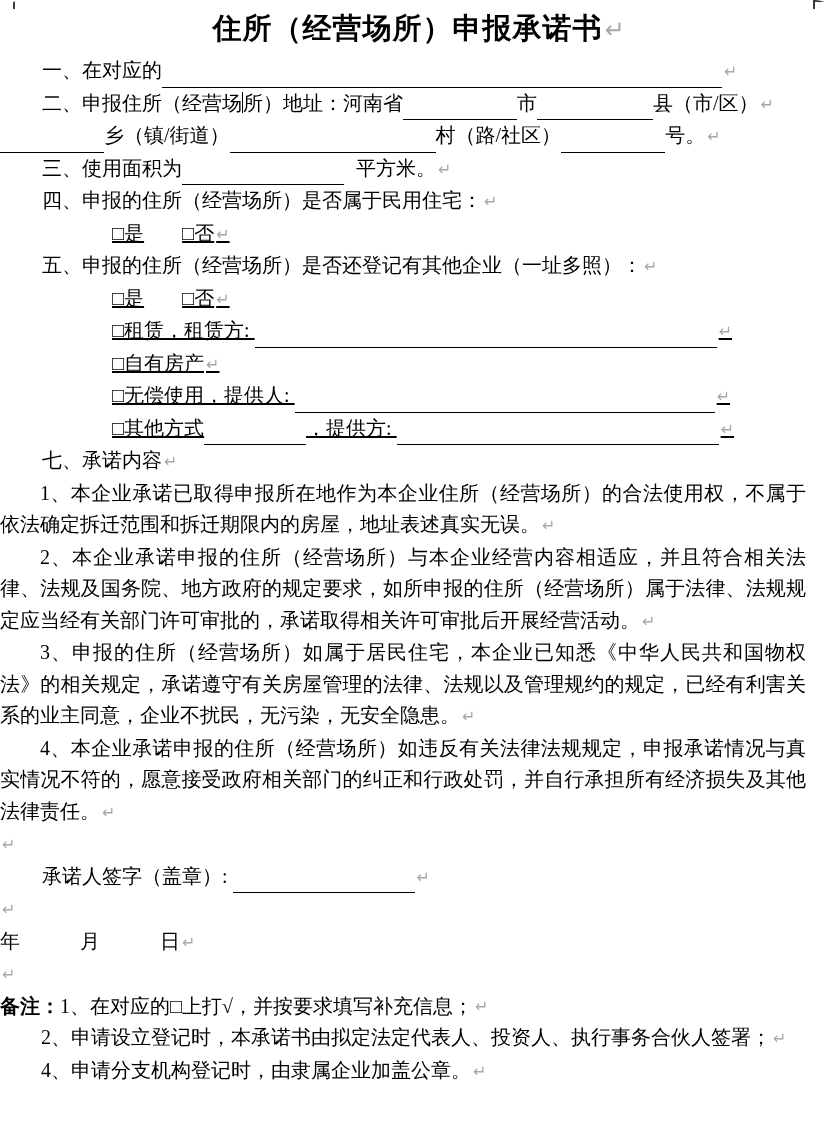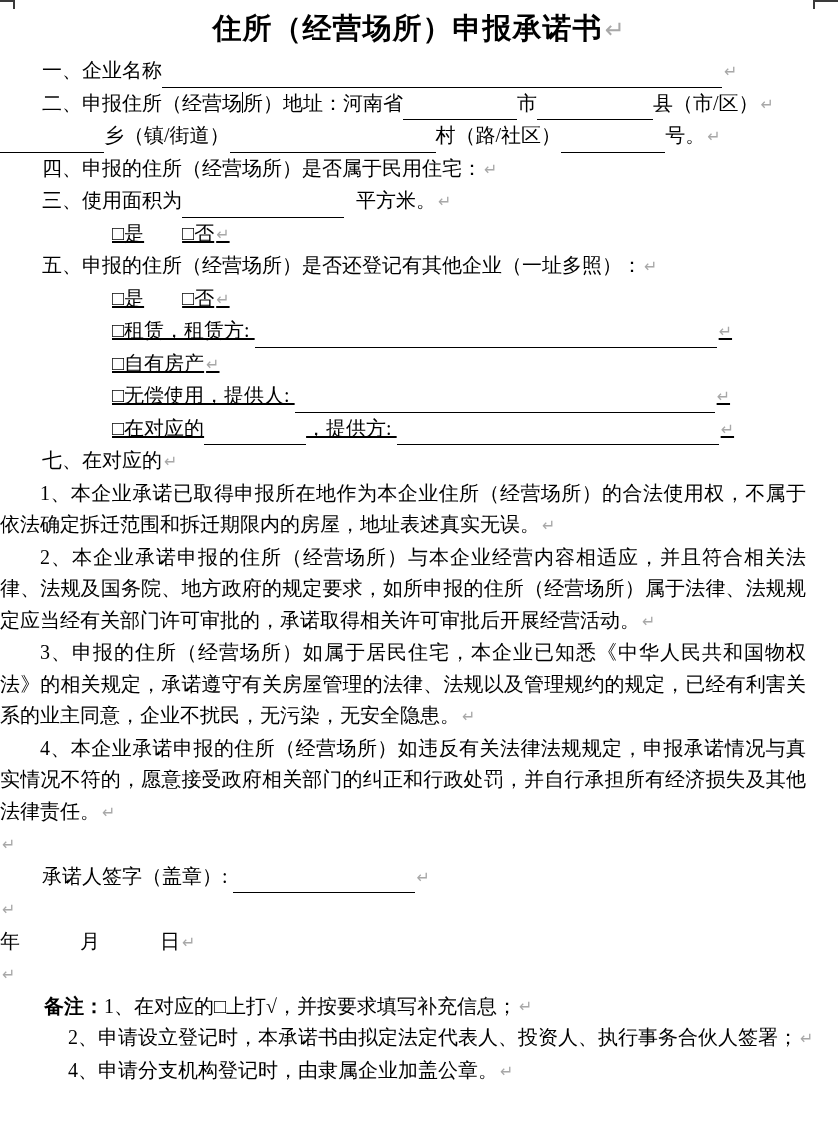--- a/index.html
+++ b/index.html
@@ -4,20 +4,21 @@
 <style>
   html, body { margin: 0; padding: 0; background: #ffffff; }
   .page {
     position: relative;
     width: 838px;
     height: 1140px;
     background: #ffffff;
     overflow: hidden;
     color: #000;
     font-family: "Liberation Serif", "DejaVu Serif", serif;
+    border-radius: 23px;
   }
   .corner-mark { position: absolute; top: 0; }
   .corner-mark.tl { left: 0; width: 13px; height: 7px; border-top: 2px solid #3a3a3a; border-right: 2px solid #3a3a3a; }
   .corner-mark.tr { right: 0; width: 23px; height: 7px; border-top: 2px solid #3a3a3a; border-left: 2px solid #3a3a3a; }
 
   .doc-title {
     text-align: center;
     font-size: 29px;
     font-weight: 700;
     line-height: 50px;
@@ -56,52 +57,52 @@
     display: inline-block;
     width: 1px;
     height: 21px;
     background: #000;
     vertical-align: -3px;
   }
   .chk-gap { margin-left: 38px; }
   .sp-after { margin-right: 12px; }
   .date-line { text-align: left; padding-right: 52px; }
   .note-first { display: flex; }
-  .note-label { font-weight: 700; font-family: "Liberation Sans", "DejaVu Sans", sans-serif; flex: none; padding-left: 44px; }
-  .note-rest { padding-left: 68px; }
+  .note-label { font-weight: 700; font-family: "Liberation Sans", "DejaVu Sans", sans-serif; flex: none; }
+  .note-rest { padding-left: 41px; }
 </style>
 </head>
 <body>
 
 <div class="page">
   <div class="corner-mark tl"></div>
   <div class="corner-mark tr"></div>
 
   <div class="doc-title">
     <span>住所（经营场所）申报承诺书</span><span class="pilcrow">↵</span>
   </div>
 
   <div class="line ind1">
-    <span>一、企业名称</span><span class="blank" style="width:560px"></span><span class="pilcrow">↵</span>
+    <span>一、在对应的</span><span class="blank" style="width:560px"></span><span class="pilcrow">↵</span>
   </div>
 
   <div class="line ind1">
     <span>二、申报住所（经营场</span><span class="text-cursor"></span><span>所）地址：河南省</span><span class="blank" style="width:114px"></span><span>市</span><span class="blank" style="width:116px"></span><span>县（市/区）</span><span class="pilcrow">↵</span>
   </div>
 
   <div class="line">
     <span class="blank" style="width:104px"></span><span>乡（镇/街道）</span><span class="blank" style="width:206px"></span><span>村（路/社区）</span><span class="blank" style="width:104px"></span><span>号。</span><span class="pilcrow">↵</span>
   </div>
 
   <div class="line ind1">
-    <span>四、申报的住所（经营场所）是否属于民用住宅：</span><span class="pilcrow">↵</span>
+    <span>三、使用面积为</span><span class="blank sp-after" style="width:162px"></span><span>平方米。</span><span class="pilcrow">↵</span>
   </div>
 
   <div class="line ind1">
-    <span>三、使用面积为</span><span class="blank sp-after" style="width:162px"></span><span>平方米。</span><span class="pilcrow">↵</span>
+    <span>四、申报的住所（经营场所）是否属于民用住宅：</span><span class="pilcrow">↵</span>
   </div>
   <div class="line ind2">
     <span>□是</span><span class="chk-gap">□否</span><span class="pilcrow">↵</span>
   </div>
 
   <div class="line ind1">
     <span>五、申报的住所（经营场所）是否还登记有其他企业（一址多照）：</span><span class="pilcrow">↵</span>
   </div>
   <div class="line ind2">
     <span>□是</span><span class="chk-gap">□否</span><span class="pilcrow">↵</span>
@@ -110,25 +111,25 @@
   <div class="line ind2">
     <span>□租赁，租赁方: </span><span class="blank" style="width:462px"></span><span class="pilcrow">↵</span>
   </div>
   <div class="line ind2">
     <span>□自有房产</span><span class="pilcrow">↵</span>
   </div>
   <div class="line ind2">
     <span>□无偿使用，提供人: </span><span class="blank" style="width:420px"></span><span class="pilcrow">↵</span>
   </div>
   <div class="line ind2">
-    <span>□在对应的</span><span class="blank" style="width:102px"></span><span>，提供方: </span><span class="blank" style="width:322px"></span><span class="pilcrow">↵</span>
+    <span>□其他方式</span><span class="blank" style="width:102px"></span><span>，提供方: </span><span class="blank" style="width:322px"></span><span class="pilcrow">↵</span>
   </div>
 
   <div class="line ind1">
-    <span>七、在对应的</span><span class="pilcrow">↵</span>
+    <span>七、承诺内容</span><span class="pilcrow">↵</span>
   </div>
 
   <div class="para">
     <span>1、本企业承诺已取得申报所在地作为本企业住所（经营场所）的合法使用权，不属于依法确定拆迁范围和拆迁期限内的房屋，地址表述真实无误。</span><span class="pilcrow">↵</span>
   </div>
   <div class="para">
     <span>2、本企业承诺申报的住所（经营场所）与本企业经营内容相适应，并且符合相关法律、法规及国务院、地方政府的规定要求，如所申报的住所（经营场所）属于法律、法规规定应当经有关部门许可审批的，承诺取得相关许可审批后开展经营活动。</span><span class="pilcrow">↵</span>
   </div>
   <div class="para">
     <span>3、申报的住所（经营场所）如属于居民住宅，本企业已知悉《中华人民共和国物权法》的相关规定，承诺遵守有关房屋管理的法律、法规以及管理规约的规定，已经有利害关系的业主同意，企业不扰民，无污染，无安全隐患。</span><span class="pilcrow">↵</span>

